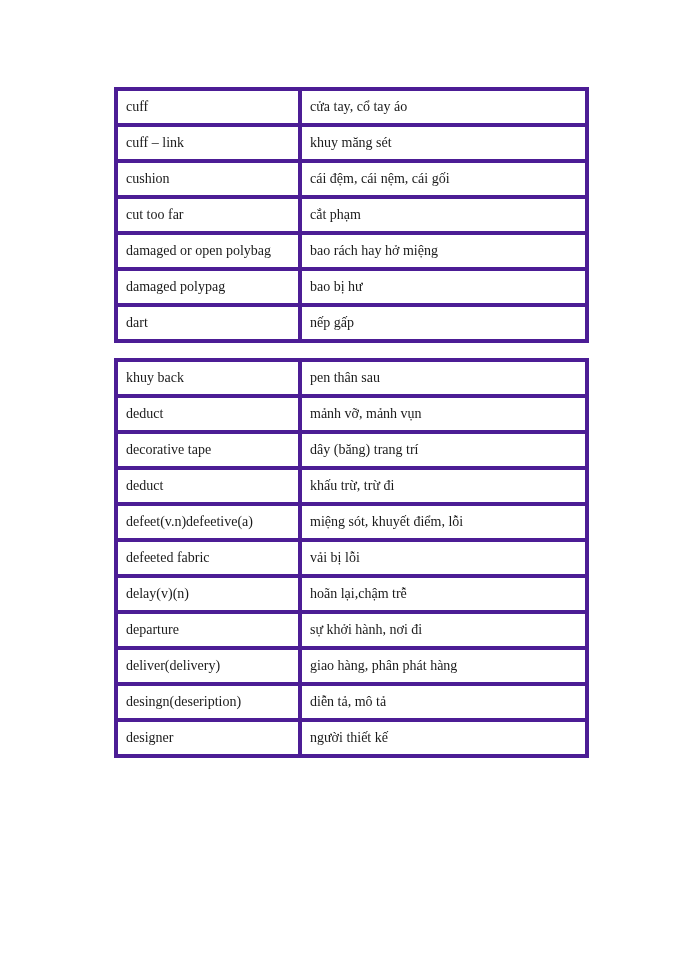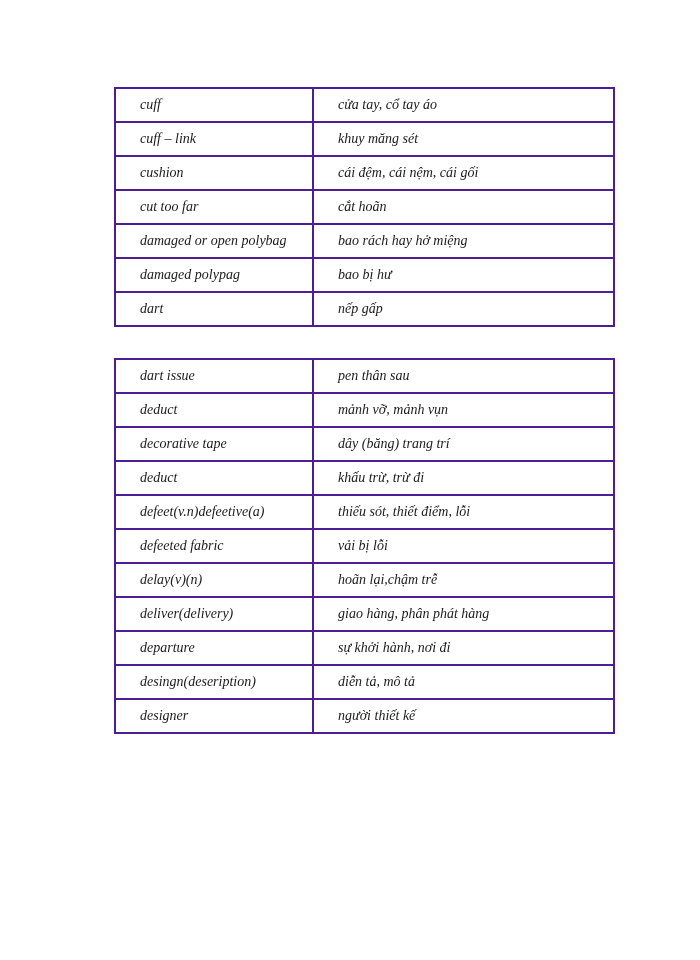--- a/index.html
+++ b/index.html
@@ -17,27 +17,26 @@
     }
     .glossary-table {
       position: absolute;
       left: 114px;
       width: 455px;
       border-collapse: collapse;
       table-layout: fixed;
       font-size: 14px;
     }
     .glossary-table td {
-      border: 2px solid #4c1d95;
+      border: 4px solid #4c1d95;
       height: 32px;
-      padding: 0 0 0 24px;
+      padding: 0 0 0 8px;
       vertical-align: middle;
       line-height: 16px;
       white-space: nowrap;
-      font-style: italic;
     }
     .glossary-table td.term { width: 172px; }
     .glossary-table td.meaning { width: 275px; }
     #table-1 { top: 87px; }
     #table-2 { top: 358px; }
   </style>
 </head>
 <body>
 
 <table id="table-1" class="glossary-table">
@@ -49,74 +48,74 @@
     <tr>
       <td class="term">cuff – link</td>
       <td class="meaning">khuy măng sét</td>
     </tr>
     <tr>
       <td class="term">cushion</td>
       <td class="meaning">cái đệm, cái nệm, cái gối</td>
     </tr>
     <tr>
       <td class="term">cut too far</td>
-      <td class="meaning">cắt hoãn</td>
+      <td class="meaning">cắt phạm</td>
     </tr>
     <tr>
       <td class="term">damaged or open polybag</td>
       <td class="meaning">bao rách hay hở miệng</td>
     </tr>
     <tr>
       <td class="term">damaged polypag</td>
       <td class="meaning">bao bị hư</td>
     </tr>
     <tr>
       <td class="term">dart</td>
       <td class="meaning">nếp gấp</td>
     </tr>
   </tbody>
 </table>
 
 <table id="table-2" class="glossary-table">
   <tbody>
     <tr>
-      <td class="term">dart issue</td>
+      <td class="term">khuy back</td>
       <td class="meaning">pen thân sau</td>
     </tr>
     <tr>
       <td class="term">deduct</td>
       <td class="meaning">mảnh vỡ, mảnh vụn</td>
     </tr>
     <tr>
       <td class="term">decorative tape</td>
       <td class="meaning">dây (băng) trang trí</td>
     </tr>
     <tr>
       <td class="term">deduct</td>
       <td class="meaning">khấu trừ, trừ đi</td>
     </tr>
     <tr>
       <td class="term">defeet(v.n)defeetive(a)</td>
-      <td class="meaning">thiếu sót, thiết điểm, lỗi</td>
+      <td class="meaning">miệng sót, khuyết điểm, lỗi</td>
     </tr>
     <tr>
       <td class="term">defeeted fabric</td>
       <td class="meaning">vải bị lỗi</td>
     </tr>
     <tr>
       <td class="term">delay(v)(n)</td>
       <td class="meaning">hoãn lại,chậm trễ</td>
     </tr>
     <tr>
+      <td class="term">departure</td>
+      <td class="meaning">sự khởi hành, nơi đi</td>
+    </tr>
+    <tr>
       <td class="term">deliver(delivery)</td>
       <td class="meaning">giao hàng, phân phát hàng</td>
-    </tr>
-    <tr>
-      <td class="term">departure</td>
-      <td class="meaning">sự khởi hành, nơi đi</td>
     </tr>
     <tr>
       <td class="term">desingn(deseription)</td>
       <td class="meaning">diễn tả, mô tả</td>
     </tr>
     <tr>
       <td class="term">designer</td>
       <td class="meaning">người thiết kế</td>
     </tr>
   </tbody>

